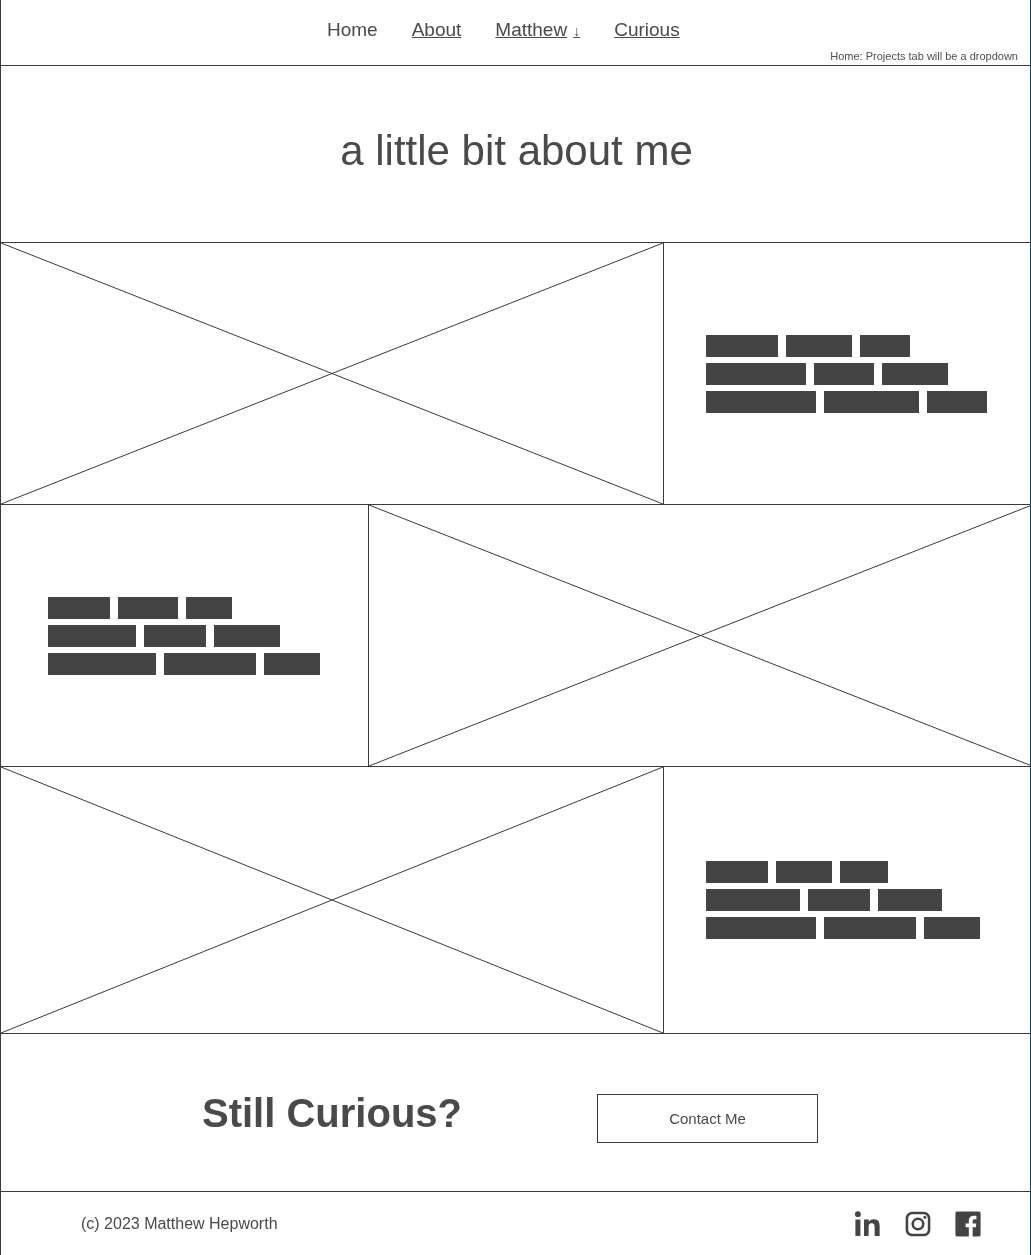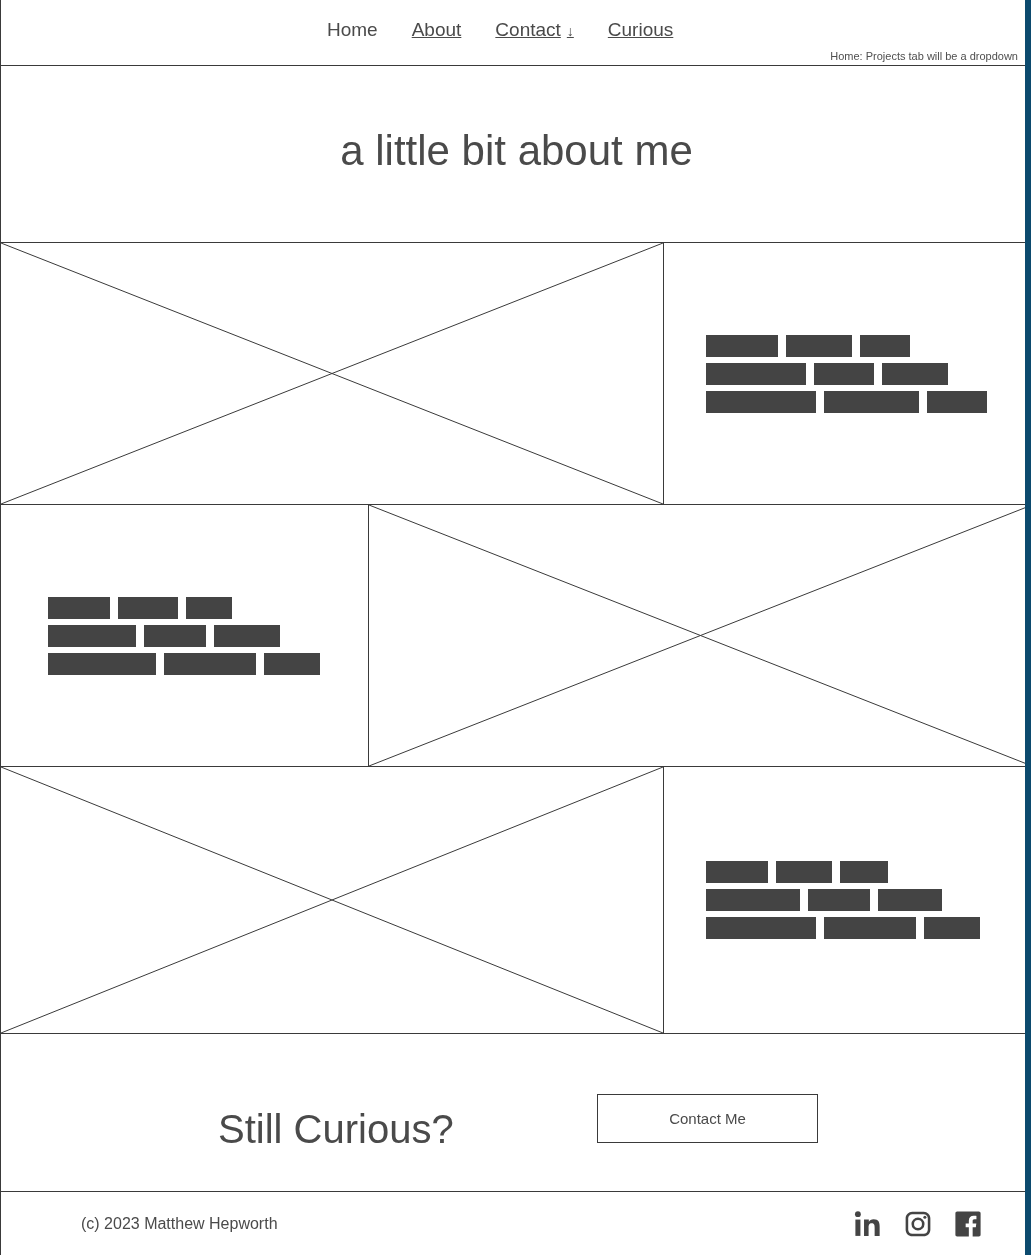--- a/index.html
+++ b/index.html
@@ -12,21 +12,21 @@
     color: #3f3f3f;
   }
   #page {
     position: relative;
     width: 1031px;
     height: 1255px;
     background: #ffffff;
     overflow: hidden;
     box-sizing: border-box;
     border-left: 1px solid #3a3a3a;
-    border-right: 6px solid #0c4a6e;
+    border-right: 1px solid #0c4a6e;
   }
 
   
   .navbar {
     position: absolute;
     left: 0;
     top: 0;
     width: 1031px;
     height: 66px;
     box-sizing: border-box;
@@ -138,23 +138,23 @@
     width: 1031px;
     height: 158px;
     box-sizing: border-box;
     border-bottom: 1px solid #3a3a3a;
   }
   .cta-title {
     position: absolute;
     left: 201px;
     top: 50%;
     transform: translateY(-50%);
-    margin: 16px;
+    margin: 0;
     font-size: 40px;
-    font-weight: normal;
+    font-weight: bold;
     color: #4a4a4a;
     line-height: 1;
     white-space: nowrap;
   }
   .cta-button {
     position: absolute;
     left: 596px;
     top: 1094px;
     width: 221px;
     height: 49px;
@@ -211,21 +211,21 @@
 
   <div class="navbar">
     <div class="nav-items">
       <div class="nav-item">
         <span>Home</span>
       </div>
       <div class="nav-item">
         <span>About</span>
       </div>
       <div class="nav-item">
-        <span>Contact</span><span class="nav-caret">↓</span>
+        <span>Matthew</span><span class="nav-caret">↓</span>
       </div>
       <div class="nav-item">
         <span>Curious</span>
       </div>
     </div>
     <div class="nav-note">Home: Projects tab will be a dropdown</div>
   </div>
 
   <div class="hero">
     <h1 class="hero-title">a little bit about me</h1>

